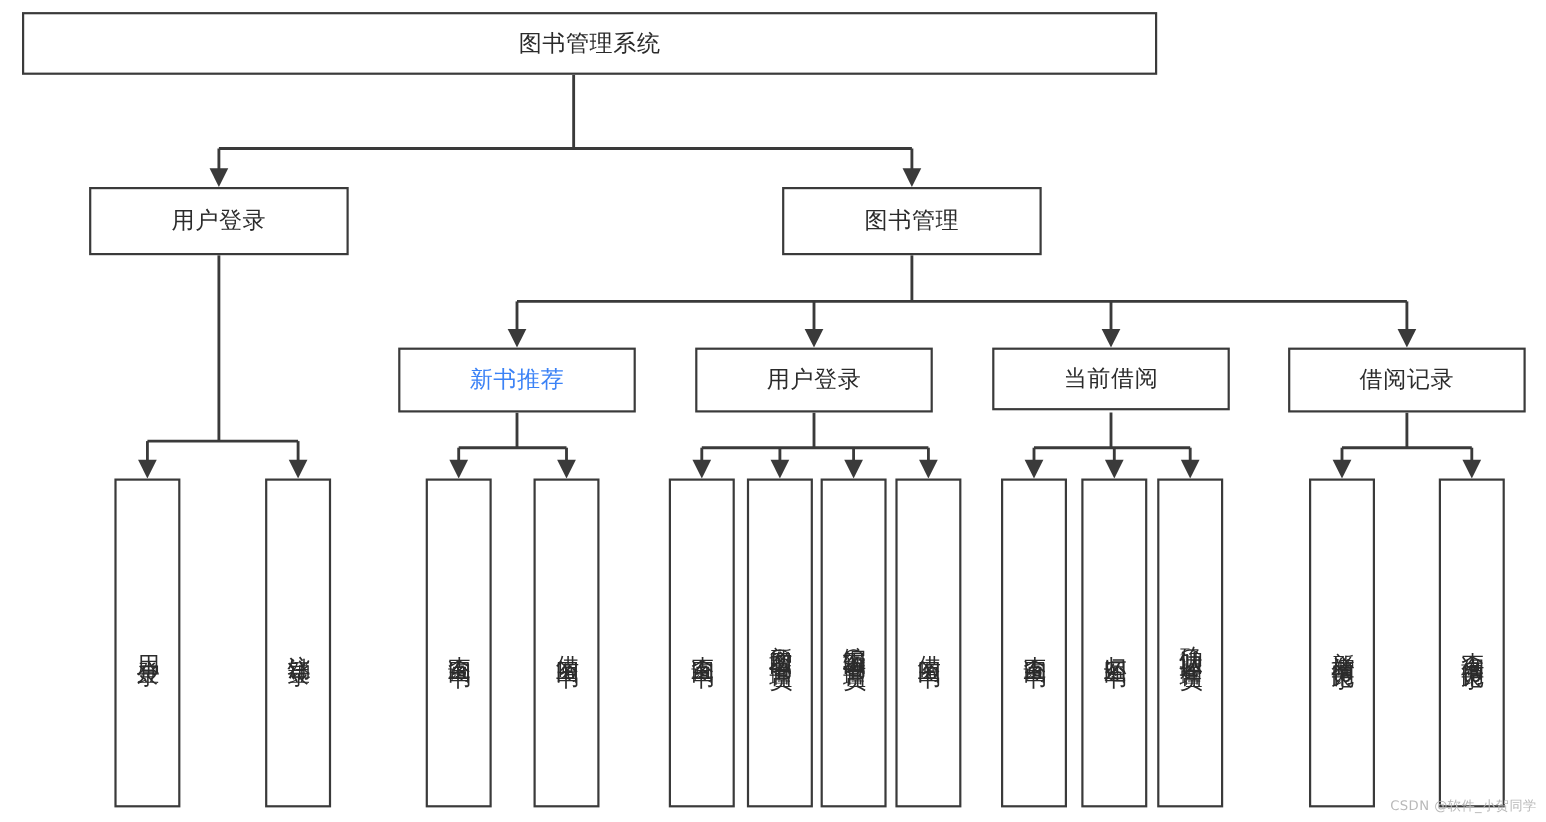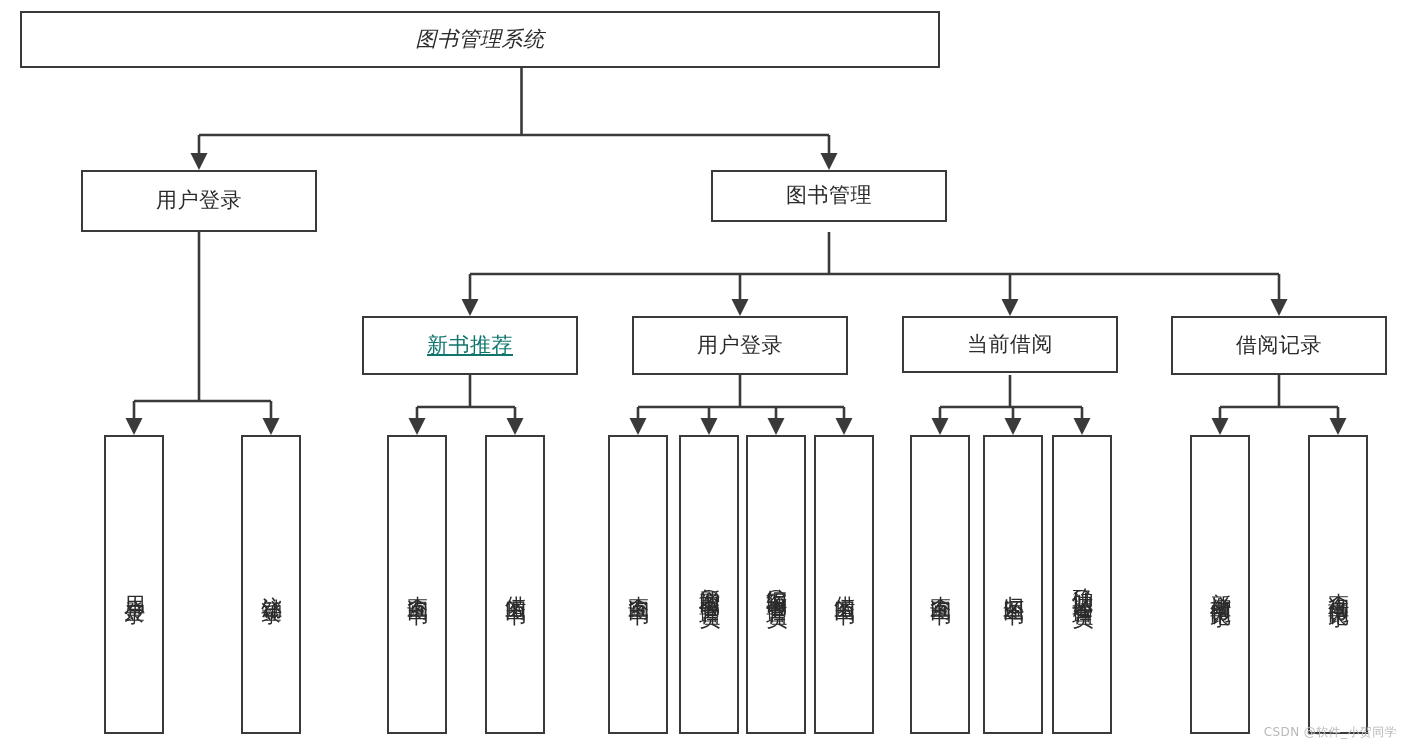--- a/index.html
+++ b/index.html
@@ -119,31 +119,31 @@
       <path d="M 1082 407 L 1082 419" stroke="#3a3a3a" stroke-width="2.6" fill="none" stroke-linecap="butt"></path>
       <polygon points="1073.5,418 1090.5,418 1082,435" fill="#3a3a3a"></polygon>
       <path d="M 1279 375 L 1279 407" stroke="#3a3a3a" stroke-width="2.6" fill="none" stroke-linecap="butt"></path>
       <path d="M 1220 407 L 1338 407" stroke="#3a3a3a" stroke-width="2.6" fill="none" stroke-linecap="butt"></path>
       <path d="M 1220 407 L 1220 419" stroke="#3a3a3a" stroke-width="2.6" fill="none" stroke-linecap="butt"></path>
       <polygon points="1211.5,418 1228.5,418 1220,435" fill="#3a3a3a"></polygon>
       <path d="M 1338 407 L 1338 419" stroke="#3a3a3a" stroke-width="2.6" fill="none" stroke-linecap="butt"></path>
       <polygon points="1329.5,418 1346.5,418 1338,435" fill="#3a3a3a"></polygon>
     </svg>
   <div id="nodes-layer">
-      <div class="node horiz" style="left: 20px; top: 11px; width: 920px; height: 57px; border-color: rgb(58, 58, 58); background: rgb(255, 255, 255); font-style: italic;">
+      <div class="node horiz" style="left: 20px; top: 11px; width: 1032px; height: 57px; border-color: rgb(58, 58, 58); background: rgb(255, 255, 255);">
         <span class="lbl" style="color: rgb(43, 43, 43);">图书管理系统</span>
       </div>
       <div class="node horiz" style="left: 81px; top: 170px; width: 236px; height: 62px; border-color: rgb(58, 58, 58); background: rgb(255, 255, 255);">
         <span class="lbl" style="color: rgb(43, 43, 43);">用户登录</span>
       </div>
-      <div class="node horiz" style="left: 711px; top: 170px; width: 236px; height: 52px; border-color: rgb(58, 58, 58); background: rgb(255, 255, 255);">
+      <div class="node horiz" style="left: 711px; top: 170px; width: 236px; height: 62px; border-color: rgb(58, 58, 58); background: rgb(255, 255, 255);">
         <span class="lbl" style="color: rgb(43, 43, 43);">图书管理</span>
       </div>
       <div class="node horiz" style="left: 362px; top: 316px; width: 216px; height: 59px; border-color: rgb(58, 58, 58); background: rgb(255, 255, 255);">
-        <span class="lbl" style="color: #0f766e; text-decoration: underline;">新书推荐</span>
+        <span class="lbl" style="color: #3b82f6;">新书推荐</span>
       </div>
       <div class="node horiz" style="left: 632px; top: 316px; width: 216px; height: 59px; border-color: rgb(58, 58, 58); background: rgb(255, 255, 255);">
         <span class="lbl" style="color: rgb(43, 43, 43);">用户登录</span>
       </div>
       <div class="node horiz" style="left: 902px; top: 316px; width: 216px; height: 57px; border-color: rgb(58, 58, 58); background: rgb(255, 255, 255);">
         <span class="lbl" style="color: rgb(43, 43, 43);">当前借阅</span>
       </div>
       <div class="node horiz" style="left: 1171px; top: 316px; width: 216px; height: 59px; border-color: rgb(58, 58, 58); background: rgb(255, 255, 255);">
         <span class="lbl" style="color: rgb(43, 43, 43);">借阅记录</span>
       </div>

